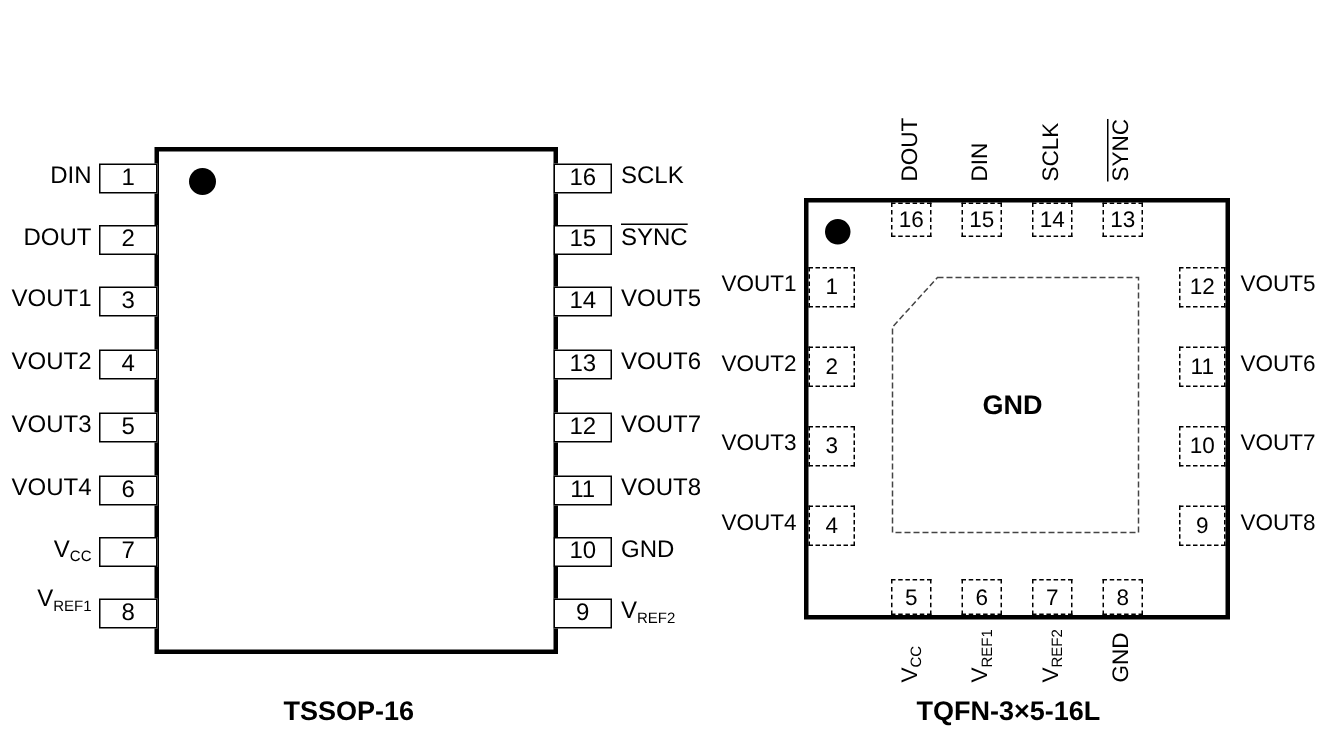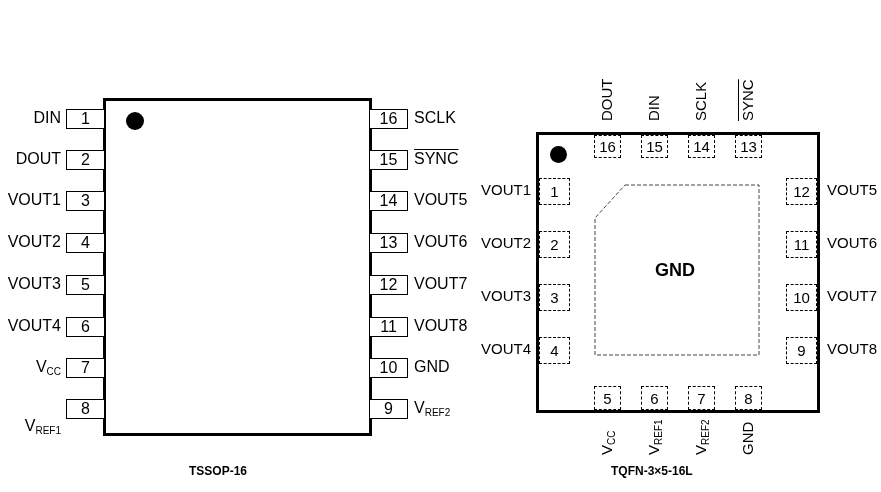--- a/index.html
+++ b/index.html
@@ -10,21 +10,21 @@
   .pin-box { position: absolute; border: 1px solid #000; box-sizing: border-box; background: #fff;
              font-size: 16px; display: flex; align-items: center; justify-content: center; line-height: 1; }
   .pad-box { position: absolute; border: 1px dashed #000; box-sizing: border-box;
              font-size: 15px; display: flex; align-items: center; justify-content: center; line-height: 1; }
   .lbl { position: absolute; font-size: 16px; line-height: 20px; white-space: nowrap; }
   .lbl.right-align { text-align: right; }
   .lbl-sm { position: absolute; font-size: 15px; line-height: 20px; white-space: nowrap; }
   .sub { font-size: 10px; vertical-align: -3px; }
   .overbar { text-decoration: overline; }
   .dot { position: absolute; border-radius: 50%; background: #000; }
-  .title { position: absolute; font-weight: bold; font-size: 12px; white-space: nowrap; }
+  .title { position: absolute; font-weight: bold; font-size: 18px; white-space: nowrap; }
   .vert { position: absolute; transform-origin: 0 0; transform: rotate(-90deg); white-space: nowrap; font-size: 15px; line-height: 18px; }
   .gnd-center { position: absolute; font-weight: bold; font-size: 18px; }
 </style>
 </head>
 <body>
 
 <div>
   <div class="body-outline" style="left:103px; top:98px; width:269px; height:338px;"></div>
   <div class="dot" style="left:126px; top:112px; width:18px; height:18px;"></div>
   <div id="tssop-left">
@@ -36,21 +36,21 @@
       <div class="lbl right-align" style="right:820px; top:190px;"><span>VOUT1</span></div>
       <div class="pin-box" style="left:66px; top:233px; width:39px; height:20px;">4</div>
       <div class="lbl right-align" style="right:820px; top:232px;"><span>VOUT2</span></div>
       <div class="pin-box" style="left:66px; top:275px; width:39px; height:20px;">5</div>
       <div class="lbl right-align" style="right:820px; top:274px;"><span>VOUT3</span></div>
       <div class="pin-box" style="left:66px; top:317px; width:39px; height:20px;">6</div>
       <div class="lbl right-align" style="right:820px; top:316px;"><span>VOUT4</span></div>
       <div class="pin-box" style="left:66px; top:358px; width:39px; height:20px;">7</div>
       <div class="lbl right-align" style="right:820px; top:357px;"><span>V</span><span class="sub">CC</span></div>
       <div class="pin-box" style="left:66px; top:399px; width:39px; height:20px;">8</div>
-      <div class="lbl right-align" style="right:820px; top:416px;"><span>V</span><span class="sub">REF1</span></div>
+      <div class="lbl right-align" style="right:820px; top:390px;"><span>V</span><span class="sub">REF1</span></div>
     </div>
   <div id="tssop-right">
       <div class="pin-box" style="left:369px; top:109px; width:39px; height:20px;">16</div>
       <div class="lbl" style="left:414px; top:108px;"><span>SCLK</span></div>
       <div class="pin-box" style="left:369px; top:150px; width:39px; height:20px;">15</div>
       <div class="lbl" style="left:414px; top:149px;"><span class="overbar">SYNC</span></div>
       <div class="pin-box" style="left:369px; top:191px; width:39px; height:20px;">14</div>
       <div class="lbl" style="left:414px; top:190px;"><span>VOUT5</span></div>
       <div class="pin-box" style="left:369px; top:233px; width:39px; height:20px;">13</div>
       <div class="lbl" style="left:414px; top:232px;"><span>VOUT6</span></div>

